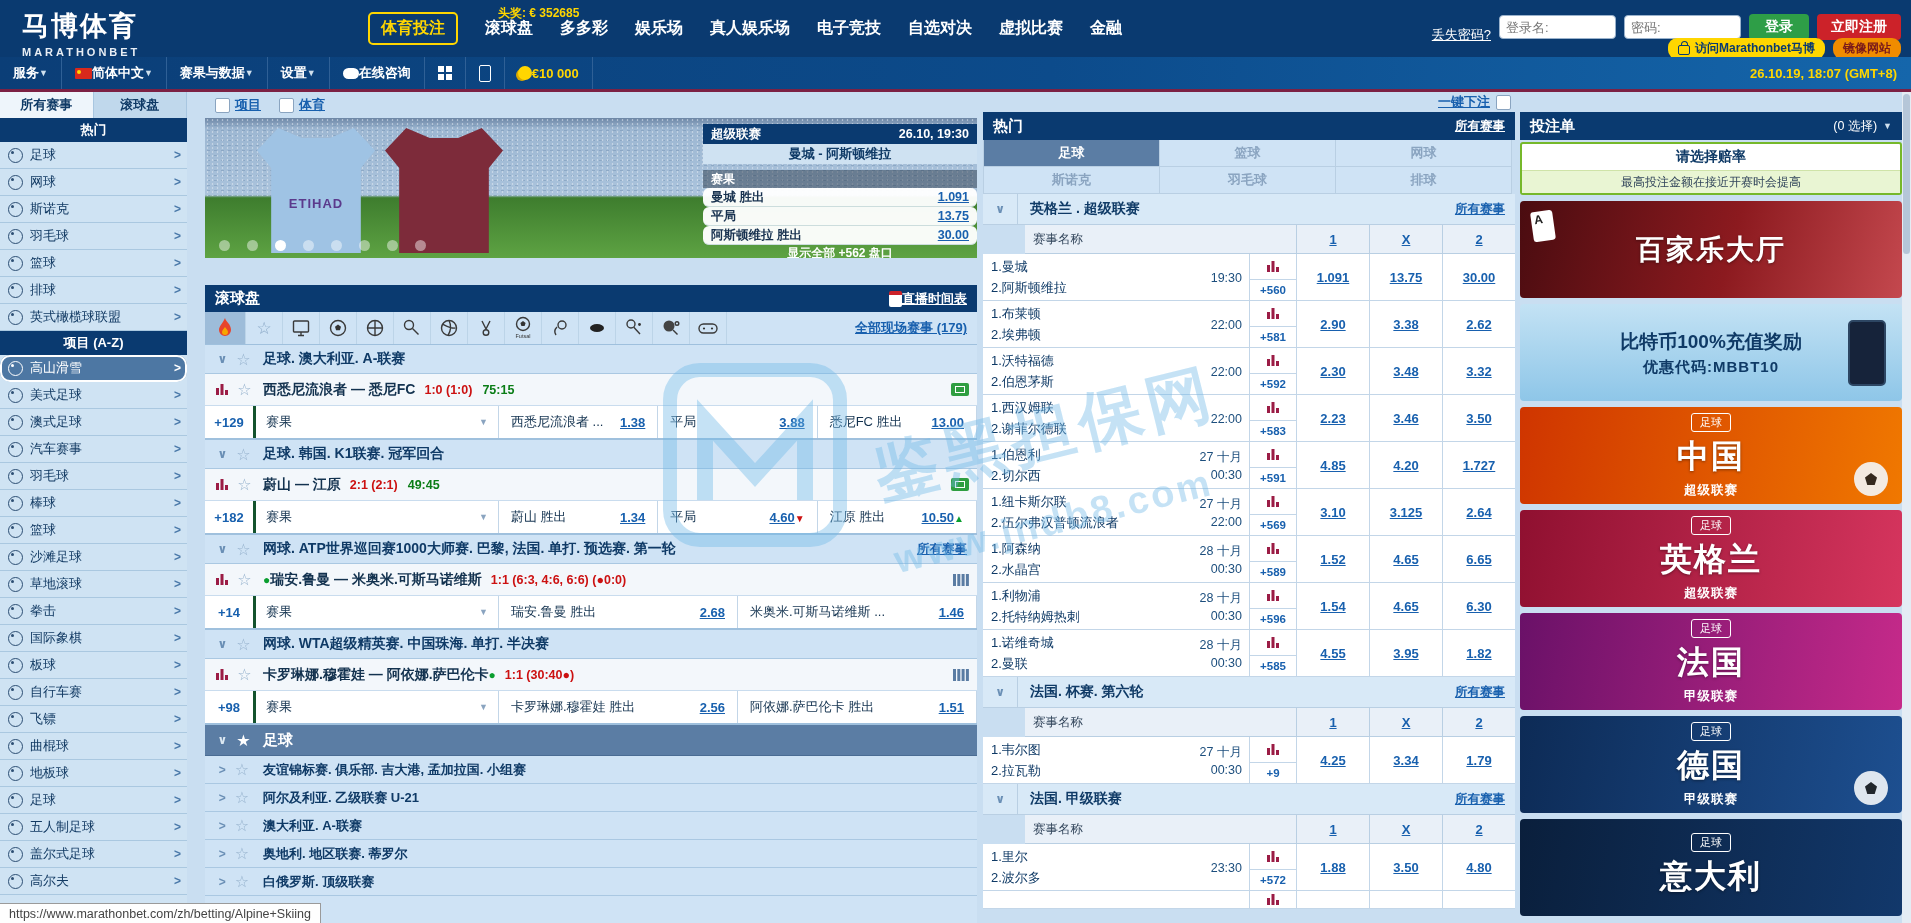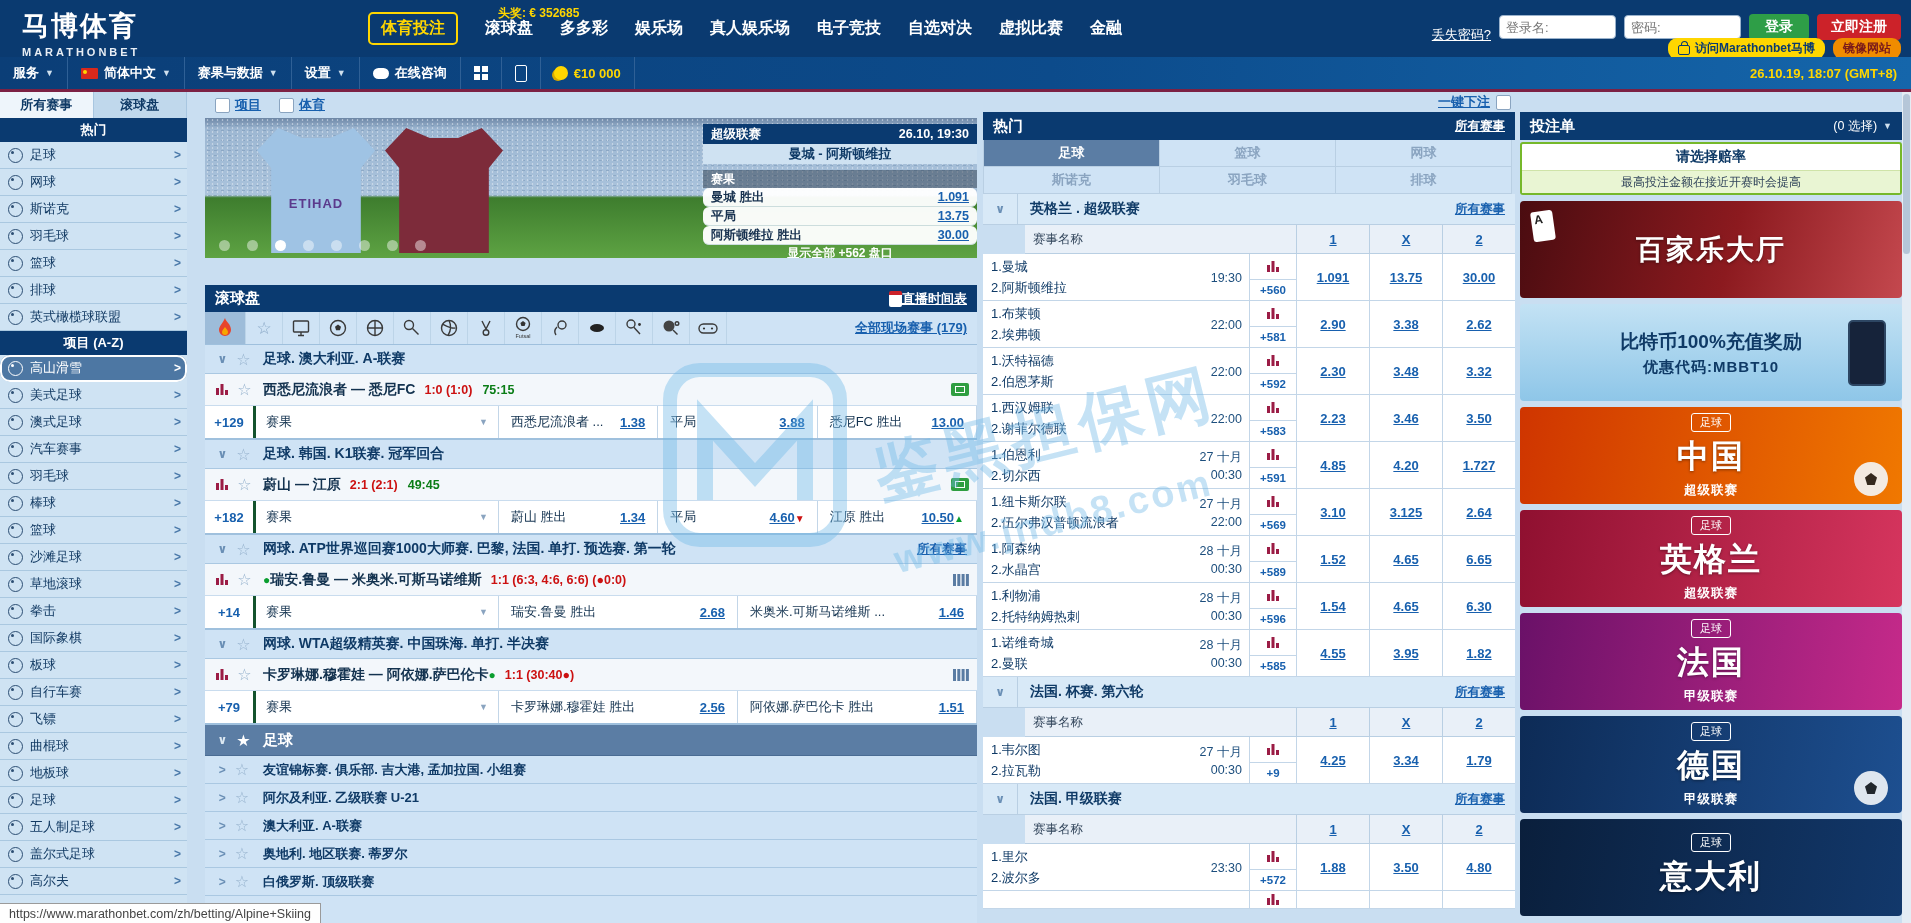--- a/index.html
+++ b/index.html
@@ -19,21 +19,21 @@
   .login-input{width:103px;height:22px;border:1px solid #9ab2cc;border-radius:4px;font-size:13px;padding:0 6px;}
   .btn-login{background:#2e9e47;color:#fff;font-size:14px;font-weight:bold;border:none;border-radius:4px;height:26px;padding:0 16px;}
   .btn-register{background:#cc2229;color:#fff;font-size:14px;font-weight:bold;border:none;border-radius:4px;height:26px;padding:0 14px;}
   .badgerow{position:absolute;right:10px;top:38px;display:flex;gap:8px;align-items:center;}
   .badge-access{background:#ffd600;color:#0a3a70;font-size:12px;font-weight:bold;border-radius:9px;padding:2px 10px;display:flex;align-items:center;gap:5px;}
   .badge-mirror{background:#f08c00;color:#7a1a1a;font-size:12px;font-weight:bold;border-radius:9px;padding:2px 10px;}
   .lock-ic{display:inline-block;width:10px;height:8px;border:1.5px solid #0a3a70;border-radius:2px;position:relative;margin-top:3px;}
   .lock-ic:before{content:"";position:absolute;left:1.5px;top:-5px;width:5px;height:4px;border:1.5px solid #0a3a70;border-bottom:none;border-radius:4px 4px 0 0;}
   
   .toolbar{position:absolute;left:0;top:57px;width:1911px;height:32px;background:linear-gradient(90deg,#0b3e77 0%,#0c4b8b 55%,#1566ab 100%);border-bottom:3px solid #7c2144;display:flex;align-items:stretch;}
-  .tb-item{display:flex;align-items:center;gap:6px;color:#fff;font-size:13px;font-weight:bold;padding:0 13px;border-right:1px solid #2f6096;white-space:nowrap;}
+  .tb-item{display:flex;align-items:center;color:#fff;font-size:13px;font-weight:bold;padding:0 13px;border-right:1px solid #2f6096;white-space:nowrap;}
   .tb-item:first-child{border-left:none;}
   .caret{font-size:9px;color:#cfe0ee;}
   .flag{width:17px;height:11px;background:#d8291c;position:relative;border-radius:1px;}
   .flag:before{content:"";position:absolute;left:2px;top:2px;width:4px;height:4px;background:#ffd600;border-radius:50%;}
   .tb-balance{color:#ffd600;}
   .tb-date{margin-left:auto;display:flex;align-items:center;color:#ffd600;font-size:13px;font-weight:bold;padding-right:14px;}
   .coin{width:14px;height:14px;border-radius:50%;background:#ffd600;box-shadow:-3px 2px 0 -1px #d8a800;}
   .gridic{display:inline-grid;grid-template-columns:6px 6px;gap:2px;}
   .gridic span{width:6px;height:6px;background:#fff;}
   .phoneic{width:10px;height:15px;border:1.5px solid #fff;border-radius:2px;}
@@ -710,21 +710,21 @@
       <span class="m-right grybars">
           <svg width="16" height="12" viewBox="0 0 16 12">
             <rect x="0" y="0" width="3" height="12"></rect>
             <rect x="4.3" y="0" width="3" height="12"></rect>
             <rect x="8.6" y="0" width="3" height="12"></rect>
             <rect x="12.9" y="0" width="3" height="12"></rect>
           </svg>
         </span>
     </div>
     <div class="lo-row">
-      <a class="lo-more">+79</a>
+      <a class="lo-more">+98</a>
       <div class="lo-market">
           <span>赛果</span>
           <span class="caret" style="color:#8aa4c0">▼</span>
         </div>
       <div class="lo-cell">
           <span class="l">卡罗琳娜.穆霍娃 胜出</span>
           <a class="v">2.56</a>
         </div>
       <div class="lo-cell">
           <span class="l">阿依娜.萨巴伦卡 胜出</span>

